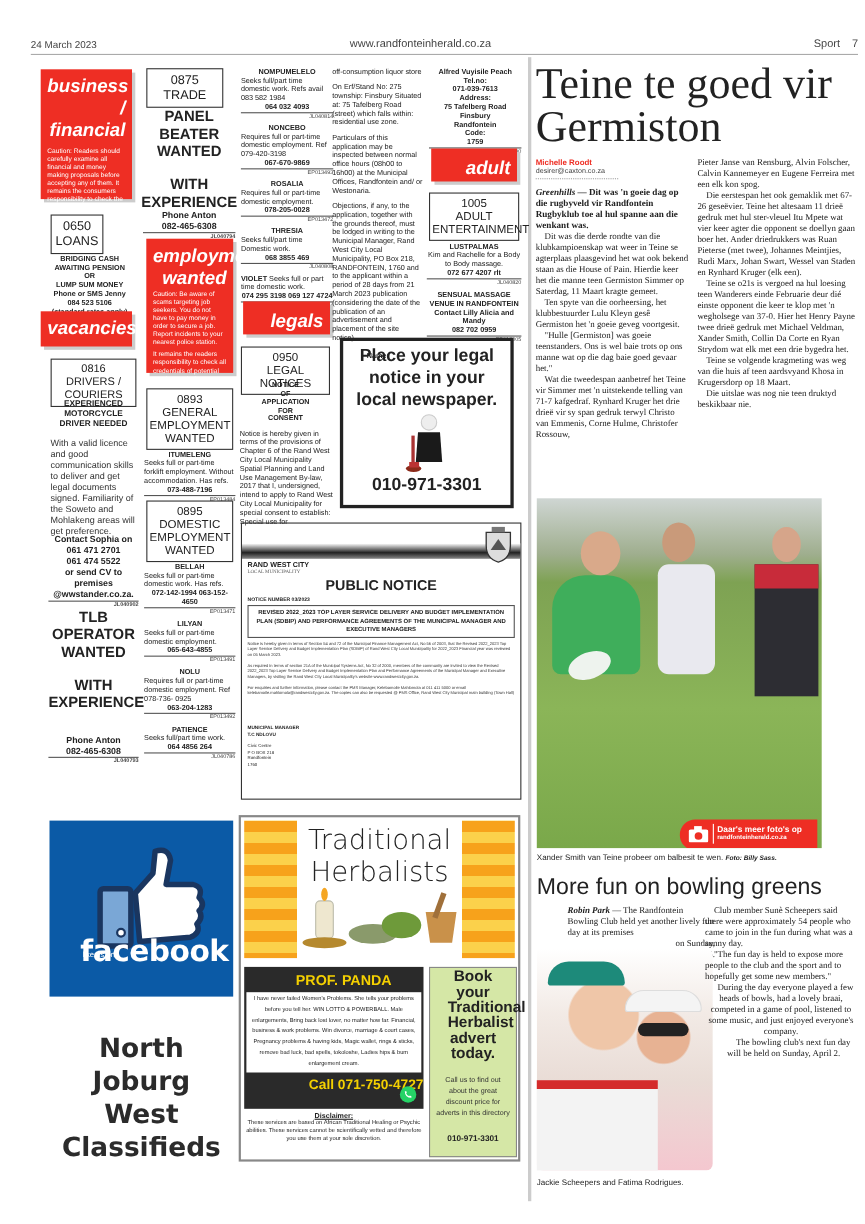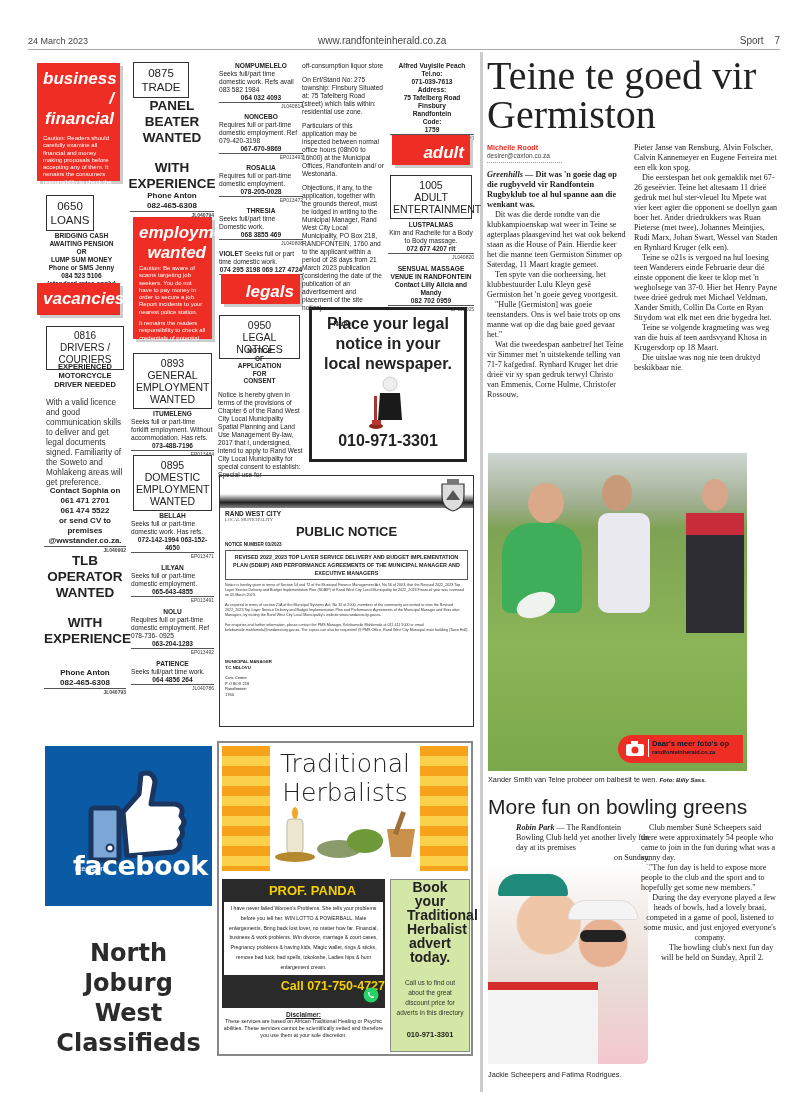--- a/index.html
+++ b/index.html
@@ -111,21 +111,21 @@
   <div class="abs" style="left:30px;top:119px;font-size:7px;color:#fff">like us on</div>
   <div class="abs" style="left:28px;top:104px;font-size:27px;font-weight:bold;color:#fff;font-family:'DejaVu Sans',sans-serif;letter-spacing:-0.5px">facebook</div>
 </div>
 <div class="abs bigad" style="left:45px;top:938px;width:167px;font-size:24px;line-height:30px;color:#2b2b2b;font-family:'DejaVu Sans',sans-serif">
   <div>North</div>
   <div>Joburg</div>
   <div>West</div>
   <div>Classifieds</div>
 </div>
 
-<div class="abs cat" style="left:133px;top:62px;width:56px">
+<div class="abs cat" style="left:133px;top:62px;width:70px">
   <div>0875</div>
   <div>TRADE</div>
 </div>
 <div class="abs bigad" style="left:128px;top:98px;width:88px;font-size:13.5px;line-height:16px">
   <div>PANEL</div>
   <div>BEATER</div>
   <div>WANTED</div>
   <div style="height:14px"></div>
   <div>WITH</div>
   <div>EXPERIENCE</div>
@@ -371,21 +371,21 @@
 </div>
 
 <div class="abs" style="left:488px;top:453px;width:259px;height:318px;background:linear-gradient(180deg,#cfd6d3 0%,#9fae8e 16%,#7ea253 24%,#8bb558 60%,#7aa84a 100%);overflow:hidden">
   <div class="abs" style="left:14px;top:70px;width:80px;height:90px;background:#3fae5b;border-radius:30px 30px 8px 8px"></div>
   <div class="abs" style="left:40px;top:30px;width:36px;height:40px;background:#d9a98a;border-radius:50%"></div>
   <div class="abs" style="left:110px;top:60px;width:52px;height:100px;background:#e9e9ef;border-radius:10px"></div>
   <div class="abs" style="left:114px;top:22px;width:30px;height:36px;background:#c99a7a;border-radius:50%"></div>
   <div class="abs" style="left:198px;top:60px;width:58px;height:120px;background:#2d2d33;border-top:22px solid #c82b3a"></div>
   <div class="abs" style="left:214px;top:26px;width:26px;height:32px;background:#d6a58a;border-radius:50%"></div>
   <div class="abs" style="left:28px;top:140px;width:40px;height:24px;background:#eef3ee;border-radius:50%;transform:rotate(-20deg)"></div>
-  <div class="abs" style="left:130px;top:282px;width:125px;height:28px;background:#ee2e24;border-radius:14px 0 0 14px;color:#0f172a">
+  <div class="abs" style="left:130px;top:292px;width:125px;height:28px;background:#ee2e24;border-radius:14px 0 0 14px;color:#ffffff">
     <svg class="abs" style="left:8px;top:6px" width="18" height="15" viewBox="0 0 18 15">
         <rect x="0" y="3" width="18" height="12" rx="2" fill="#fff"></rect>
         <rect x="5" y="0" width="7" height="4" fill="#fff"></rect>
         <circle cx="9" cy="9" r="3.5" fill="#ee2e24"></circle>
       </svg>
     <div class="abs" style="left:30px;top:4px;font-size:7.6px;font-weight:bold;border-left:1px solid #fff;padding-left:3px;line-height:9px">
       <div>Daar's meer foto's op</div>
       <div style="font-size:5.6px">randfonteinherald.co.za</div>
     </div>
   </div>

